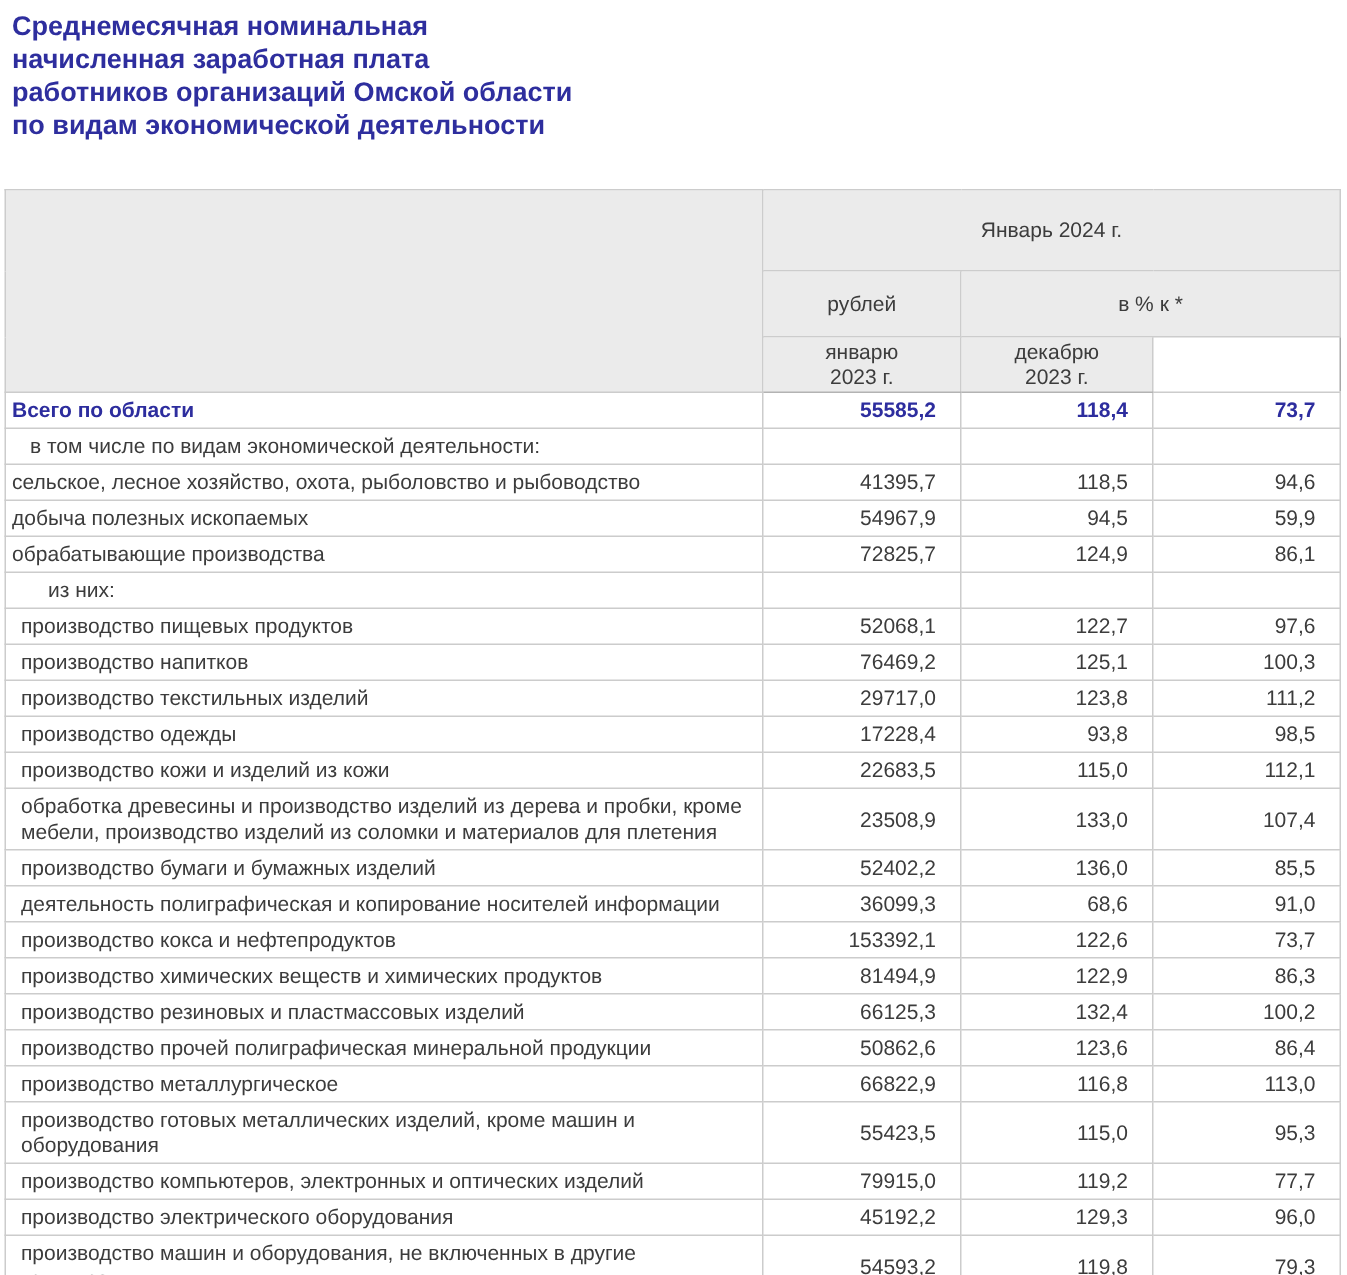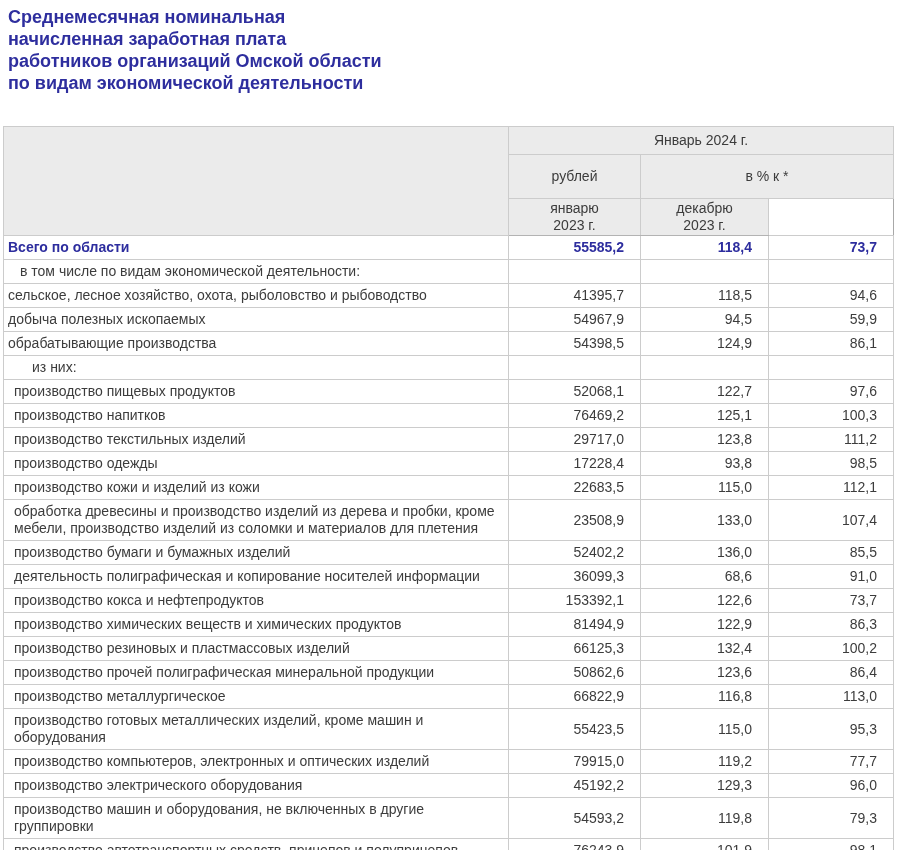--- a/index.html
+++ b/index.html
@@ -37,21 +37,21 @@
     font-size: 14px;
     color: var(--body-text, #3c3c3c);
     overflow: hidden;
   }
   thead th {
     background: var(--header-bg, #ebebeb);
     font-weight: normal;
     text-align: center;
     line-height: 17px;
   }
-  th.h1 { padding: 5px 6px; }
+  th.h1 { padding: 18px 6px; }
   th.h2 { padding: 13px 6px; }
   th.h3 { padding: 1px 6px; }
   th.corner { background: var(--header-bg, #ebebeb); }
   thead tr:last-child th { border-bottom: 1px solid #b3b3b3; }
   tbody td {
     padding: 3px 4px;
     line-height: 17px;
     vertical-align: middle;
     word-wrap: break-word;
   }
@@ -122,21 +122,21 @@
           <td class="num">94,6</td>
         </tr>
         <tr class="main">
           <td class="label">добыча полезных ископаемых</td>
           <td class="num">54967,9</td>
           <td class="num">94,5</td>
           <td class="num">59,9</td>
         </tr>
         <tr class="main">
           <td class="label">обрабатывающие производства</td>
-          <td class="num">54398,5</td>
+          <td class="num">72825,7</td>
           <td class="num">124,9</td>
           <td class="num">86,1</td>
         </tr>
         <tr class="subsection">
           <td class="label">из них:</td>
           <td class="num"></td>
           <td class="num"></td>
           <td class="num"></td>
         </tr>
         <tr class="sub">

